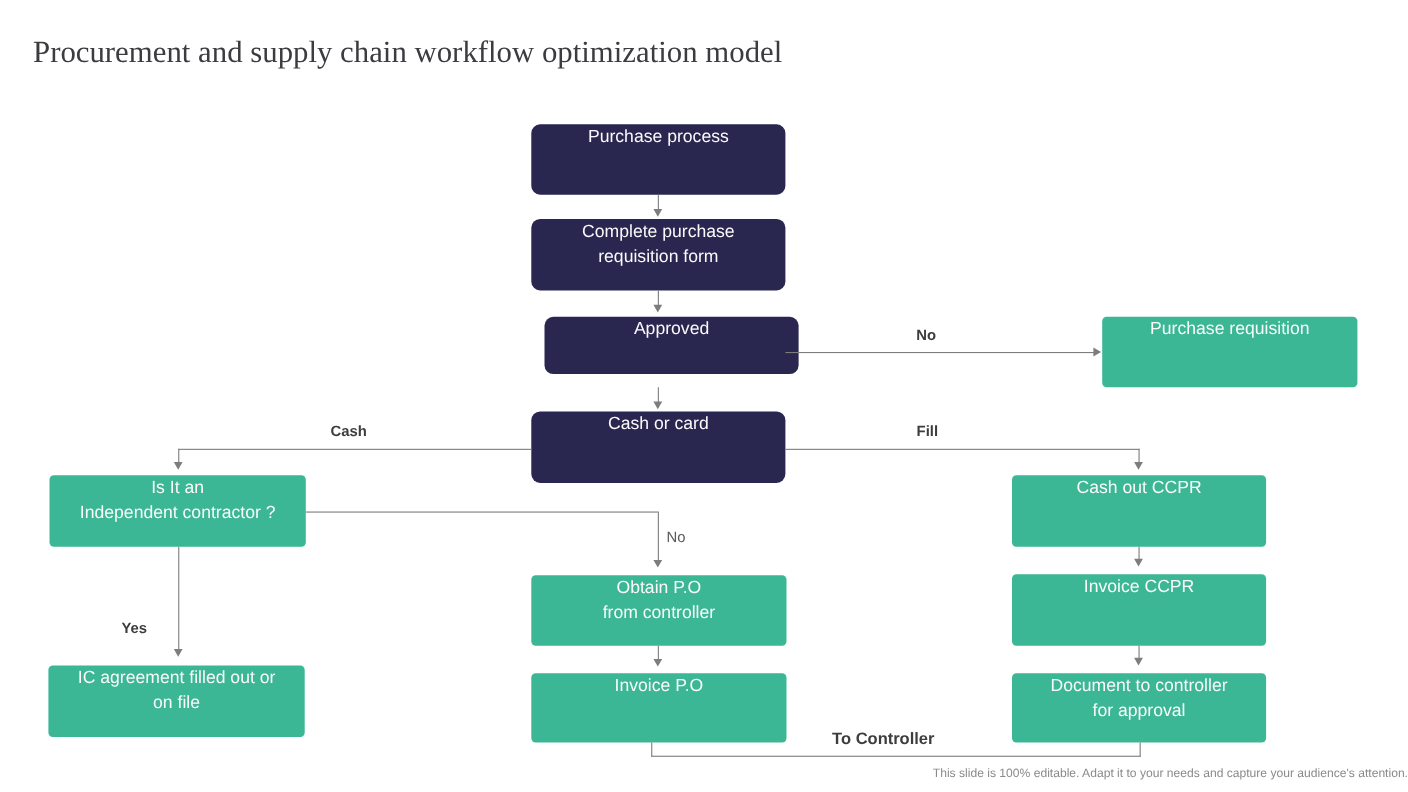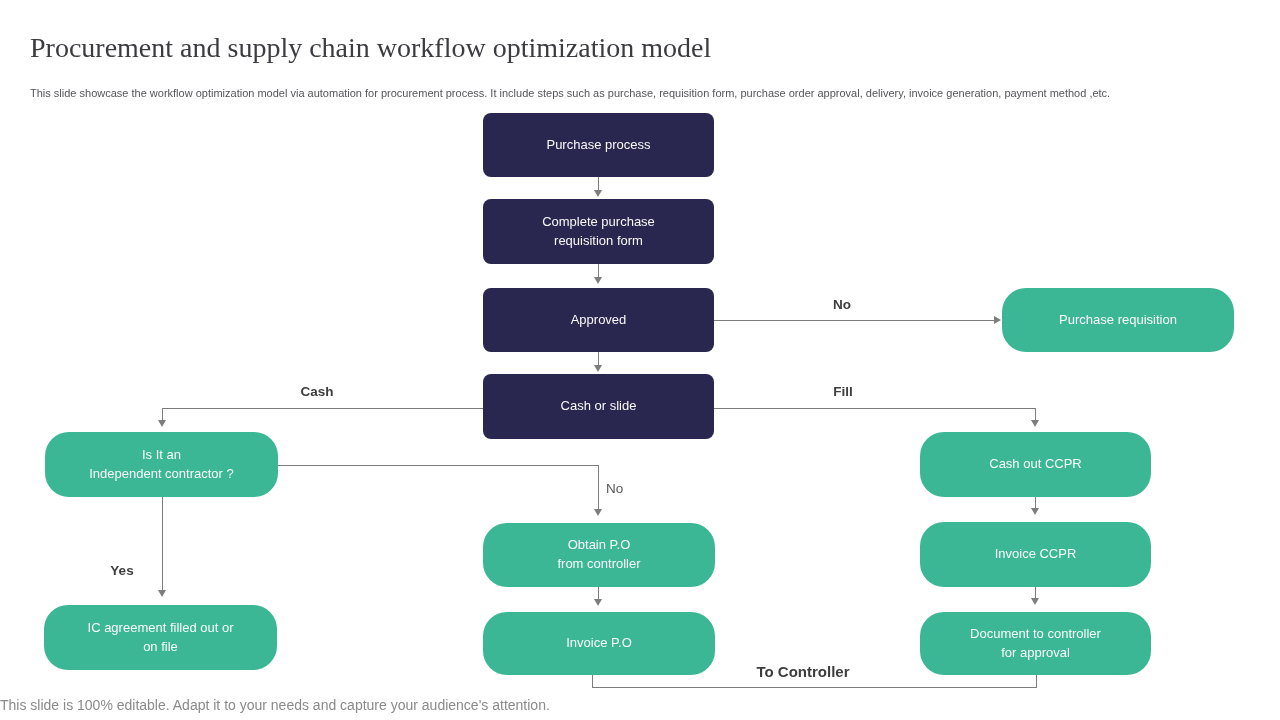--- a/index.html
+++ b/index.html
@@ -11,65 +11,64 @@
     position:absolute;left:30px;top:32px;width:1100px;margin:0;
     font-family:"Liberation Serif","DejaVu Serif",serif;
     font-size:28px;font-weight:500;color:#3b3b40;letter-spacing:0px;
   }
   .subtitle{
     position:absolute;left:30px;top:87px;width:1190px;margin:0;
     font-size:11px;color:#55555a;
   }
   .footer{
     position:absolute;left:0;top:697px;width:1280px;margin:0;
-    font-size:14px;color:#8a8a8a;text-align:left;
+    font-size:11px;color:#8a8a8a;text-align:right;
   }
   .node{
     position:absolute;display:flex;flex-direction:column;
-    align-items:center;justify-content:center;text-align:center;
-    color:#fafafa;font-size:13px;line-height:1.45;
+    align-items:center;justify-content:flex-start;text-align:center;
+    color:#fafafa;font-size:16px;line-height:1.45;
   }
   .navy{background:#29264F;border-radius:8px;}
-  .teal{background:#3BB795;border-radius:24px;}
+  .teal{background:#3BB795;border-radius:4px;}
   .line{position:absolute;background:#7d7d7d;}
   .h{height:1px;}
   .v{width:1px;}
   .ah{position:absolute;width:0;height:0;}
   .ah-down{border-left:4.5px solid transparent;border-right:4.5px solid transparent;border-top:7px solid #7d7d7d;}
   .ah-right{border-top:4.5px solid transparent;border-bottom:4.5px solid transparent;border-left:7px solid #7d7d7d;}
   .elabel{
     position:absolute;font-size:13.5px;font-weight:bold;color:#3d3d3d;
     text-align:center;
   }
   .elabel.regular{font-weight:normal;color:#595959;text-align:left;}
   .elabel.big{font-size:15px;}
 </style>
 </head>
 <body>
 
 <div id="slide">
 
   <h1 class="title">Procurement and supply chain workflow optimization model</h1>
-  <p class="subtitle">This slide showcase the workflow optimization model via automation for procurement process. It include steps such as purchase, requisition form, purchase order approval, delivery, invoice generation, payment method ,etc.</p>
 
   <div class="node navy" style="left:483px;top:113px;width:231px;height:64px">
     <span>Purchase process</span>
   </div>
 
   <div class="node navy" style="left:483px;top:199px;width:231px;height:65px">
     <span>Complete purchase</span>
     <span>requisition form</span>
   </div>
 
-  <div class="node navy" style="left:483px;top:288px;width:231px;height:64px">
+  <div class="node navy" style="left:495px;top:288px;width:231px;height:52px">
     <span>Approved</span>
   </div>
 
   <div class="node navy" style="left:483px;top:374px;width:231px;height:65px">
-    <span>Cash or slide</span>
+    <span>Cash or card</span>
   </div>
 
   <div class="node teal" style="left:1002px;top:288px;width:232px;height:64px">
     <span>Purchase requisition</span>
   </div>
 
   <div class="node teal" style="left:45px;top:432px;width:233px;height:65px">
     <span>Is It an</span>
     <span>Independent contractor ?</span>
   </div>

